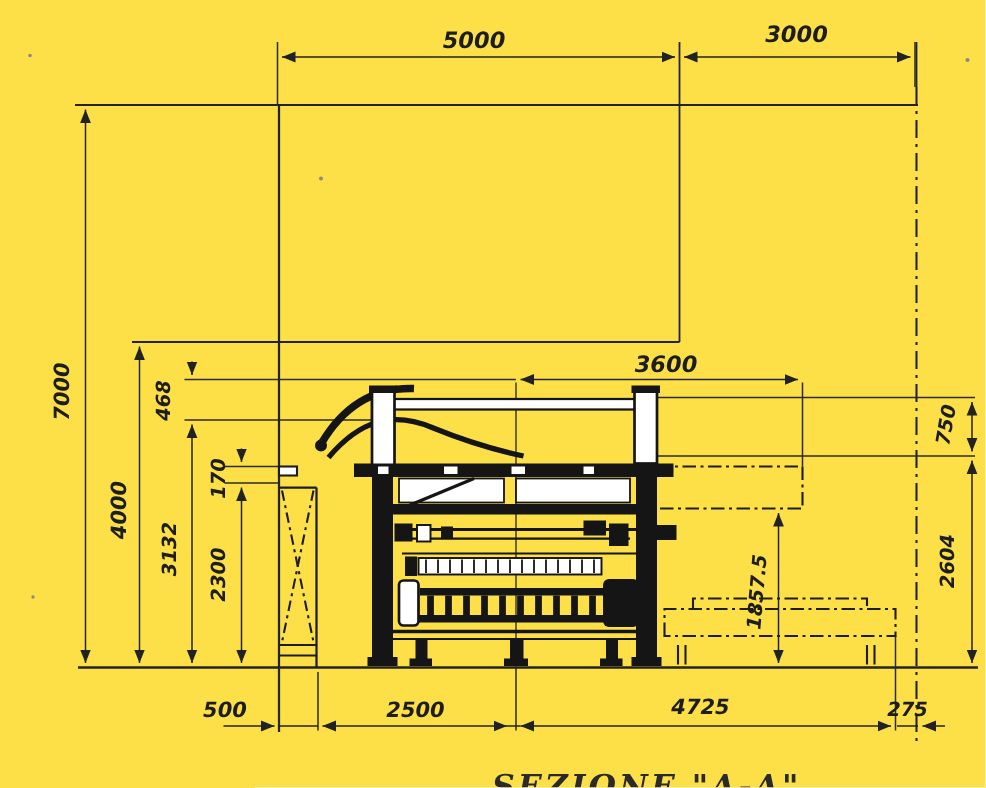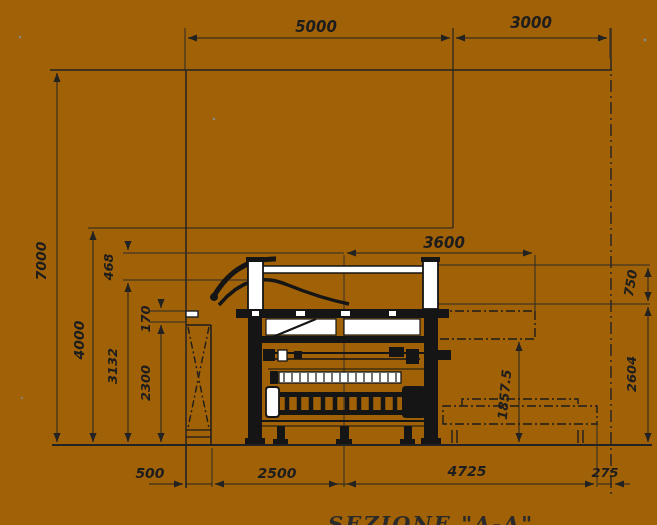--- a/index.html
+++ b/index.html
@@ -1,16 +1,16 @@
 <!DOCTYPE html>
 <html><head>
 <meta charset="utf-8">
 <style>
   html,body{margin:0;padding:0;background:#ffffff;}
-  .page{position:relative;width:657px;height:525px;background:#a16207;overflow:hidden;
+  .page{position:relative;width:657px;height:525px;background:#fde047;overflow:hidden;
         font-family:"DejaVu Sans",sans-serif;}
   svg{display:block}
   .dimtxt{font-family:"DejaVu Sans",sans-serif;font-style:italic;font-weight:600;
           fill:#1d1d1d;}
   .caption{font-family:"DejaVu Serif",serif;font-style:italic;font-weight:700;
            fill:#2a2a2a;letter-spacing:2px;}
 </style>
 </head>
 <body>
 

